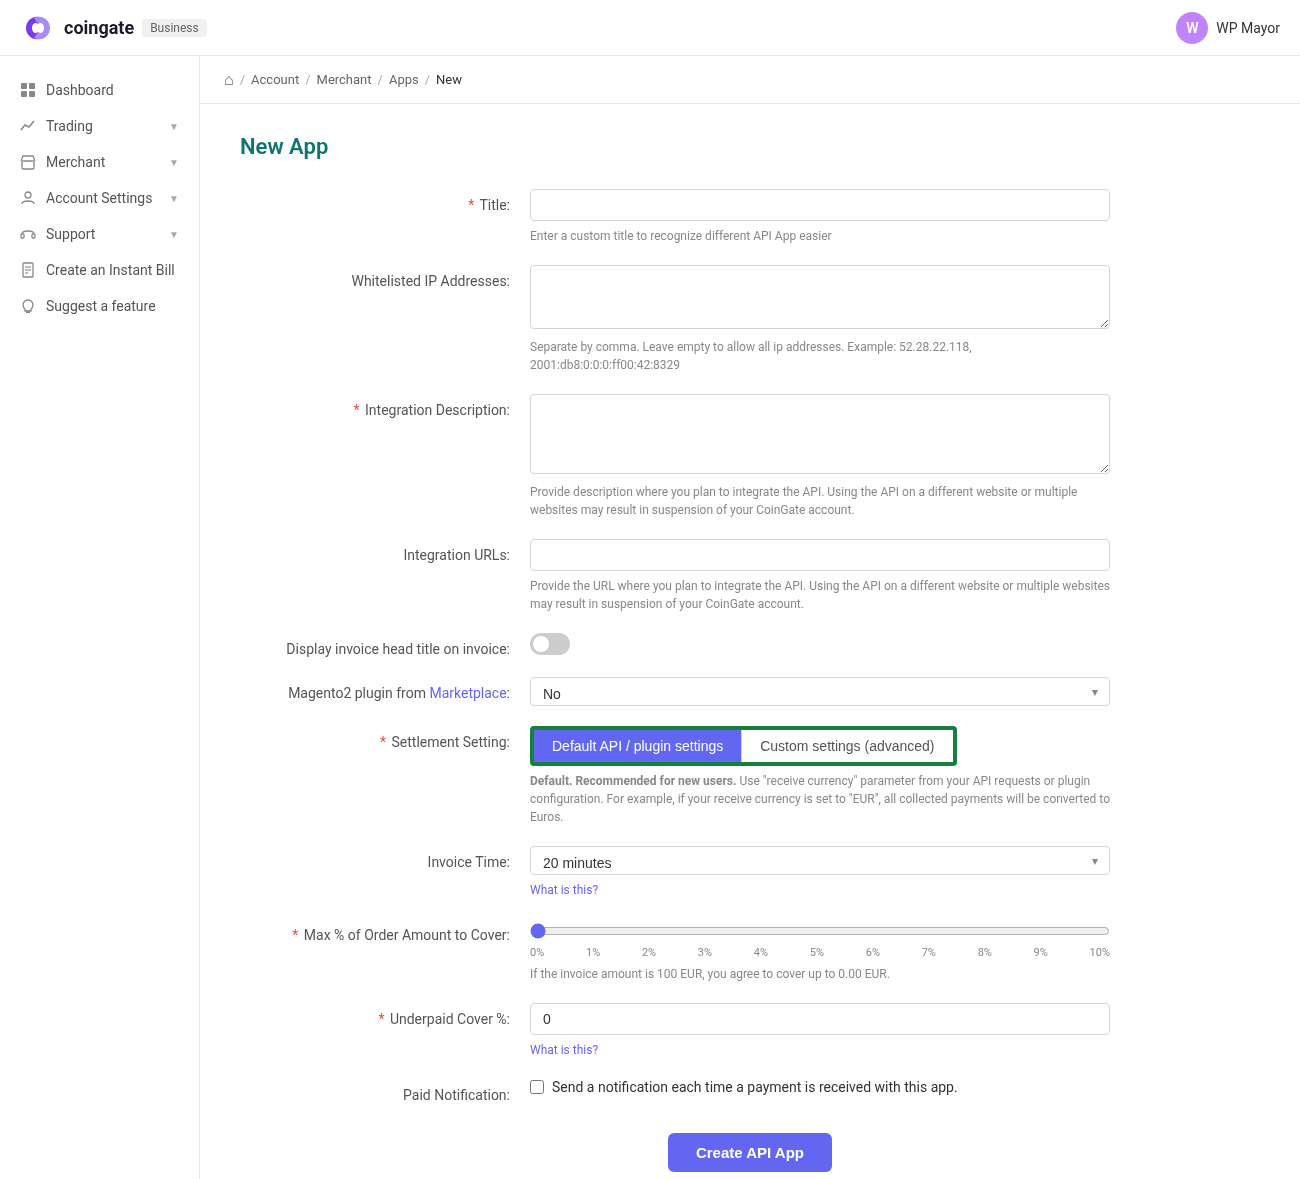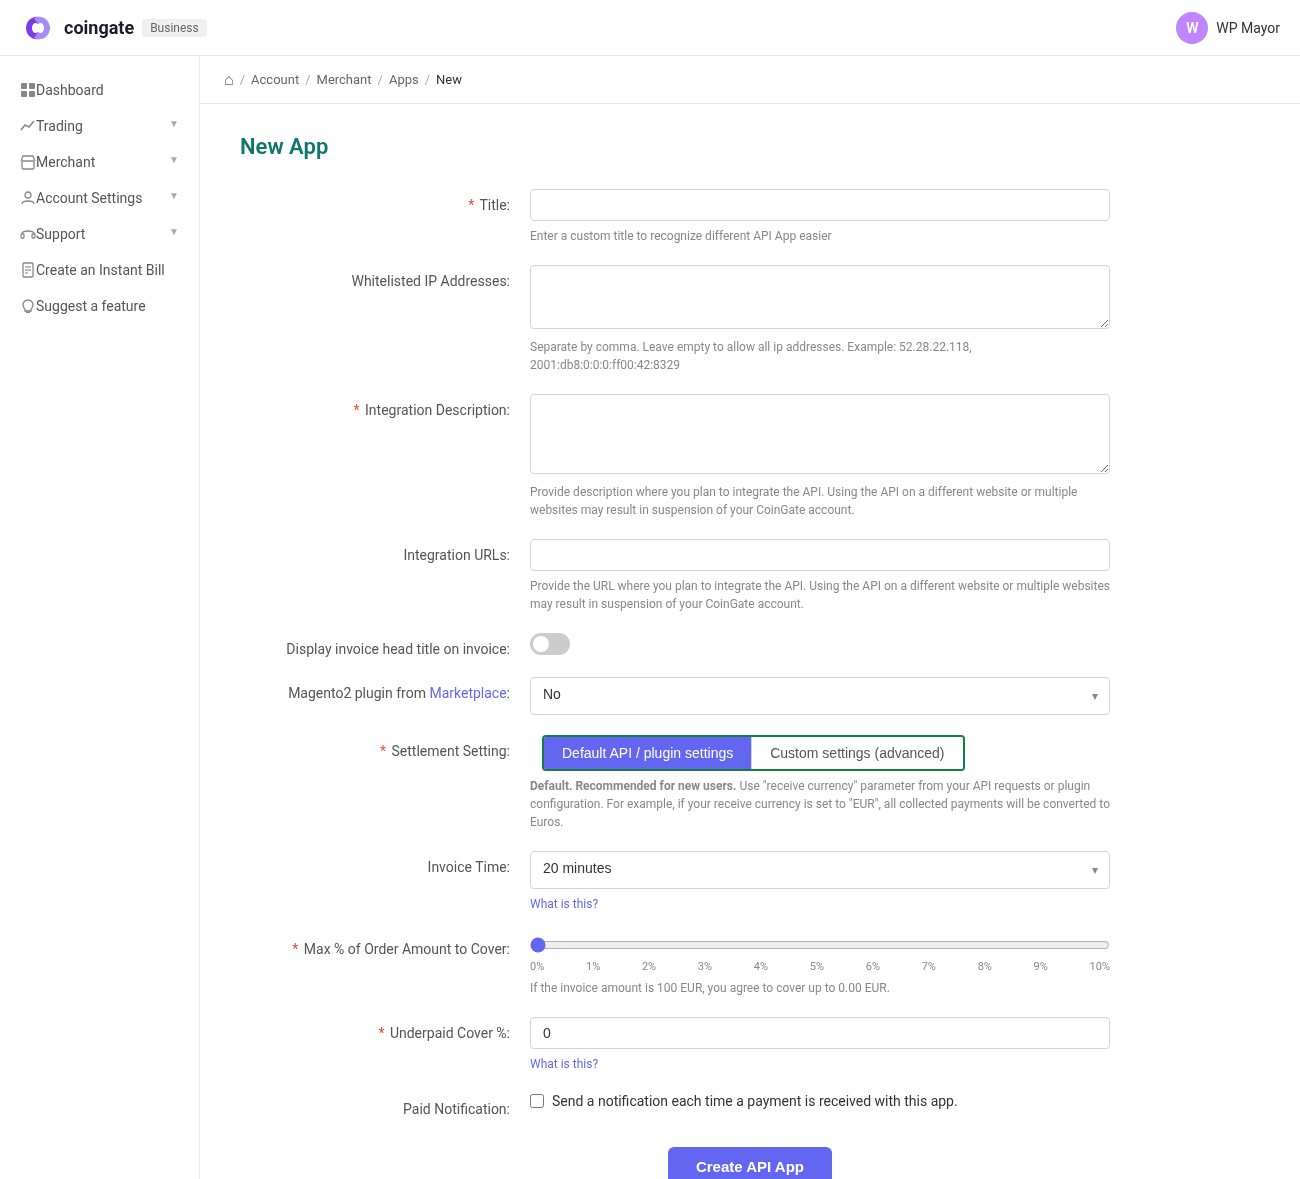--- a/index.html
+++ b/index.html
@@ -14,21 +14,21 @@
     .topnav-spacer { flex: 1; }
     .topnav-user { display: flex; align-items: center; gap: 8px; cursor: pointer; }
     .topnav-avatar { width: 32px; height: 32px; border-radius: 50%; background: #c084fc; display: flex; align-items: center; justify-content: center; color: #fff; font-size: 14px; font-weight: 600; }
     .topnav-username { font-size: 14px; color: #333; }
 
     
     .layout { display: flex; margin-top: 56px; height: calc(100vh - 56px); }
 
     
     .sidebar { width: 200px; background: #fff; border-right: 1px solid #e8e8e8; padding: 16px 0; flex-shrink: 0; overflow-y: auto; }
-    .sidebar-item { display: flex; padding: 10px 20px; cursor: pointer; color: #555; font-size: 14px; transition: background 0.15s; }
+    .sidebar-item { display: flex; align-items: center; gap: 10px; padding: 10px 20px; cursor: pointer; color: #555; font-size: 14px; transition: background 0.15s; }
     .sidebar-icon { width: 16px; height: 16px; display: flex; align-items: center; justify-content: center; flex-shrink: 0; }
     .sidebar-label { flex: 1; }
     .sidebar-chevron { font-size: 10px; color: #aaa; }
 
     
     .main { flex: 1; overflow-y: auto; background: #f5f6fa; }
     .breadcrumb { background: #fff; border-bottom: 1px solid #e8e8e8; padding: 14px 24px; display: flex; align-items: center; gap: 6px; font-size: 13px; color: #666; }
     .breadcrumb a { color: #666; text-decoration: none; }
     .breadcrumb-sep { color: #aaa; }
     .breadcrumb-current { color: #333; }
@@ -50,25 +50,25 @@
     
     .toggle { position: relative; display: inline-block; width: 40px; height: 22px; }
     .toggle input { opacity: 0; width: 0; height: 0; }
     .toggle-slider { position: absolute; cursor: pointer; top: 0; left: 0; right: 0; bottom: 0; background: #ccc; border-radius: 11px; transition: 0.3s; }
     .toggle-slider:before { content: ''; position: absolute; width: 16px; height: 16px; left: 3px; bottom: 3px; background: #fff; border-radius: 50%; transition: 0.3s; }
     input:checked + .toggle-slider { background: #6366f1; }
     input:checked + .toggle-slider:before { transform: translateX(18px); }
 
     
     .form-select-wrap { position: relative; }
-    .form-select { width: 100%; border: 1px solid #d1d5db; border-radius: 4px; padding: 8px 36px 12px 12px; font-size: 14px; color: #333; appearance: none; background: #fff; cursor: pointer; outline: none; }
+    .form-select { width: 100%; border: 1px solid #d1d5db; border-radius: 4px; padding: 8px 36px 3px 12px; font-size: 14px; color: #333; appearance: none; background: #fff; cursor: pointer; outline: none; }
     .select-chevron { position: absolute; right: 12px; top: 50%; transform: translateY(-50%); pointer-events: none; color: #888; font-size: 12px; }
 
     
-    .settlement-btns { display: flex; gap: 0; border: 2px solid #15803d; border-radius: 4px; overflow: hidden; width: fit-content; margin-left: 12px; }
+    .settlement-btns { display: flex; gap: 0; border: 4px solid #15803d; border-radius: 4px; overflow: hidden; width: fit-content; }
     .settlement-btn { padding: 8px 18px; font-size: 14px; cursor: pointer; border: none; background: #fff; color: #555; transition: background 0.15s; }
     .settlement-btn.active { background: #6366f1; color: #fff; }
     .settlement-btn:not(:last-child) { border-right: 1px solid #d1d5db; }
 
     
     .slider-container { margin-top: 4px; }
     .slider-labels { display: flex; justify-content: space-between; font-size: 11px; color: #888; margin-top: 4px; }
     input[type="range"] { width: 100%; accent-color: #6366f1; cursor: pointer; }
 
     

